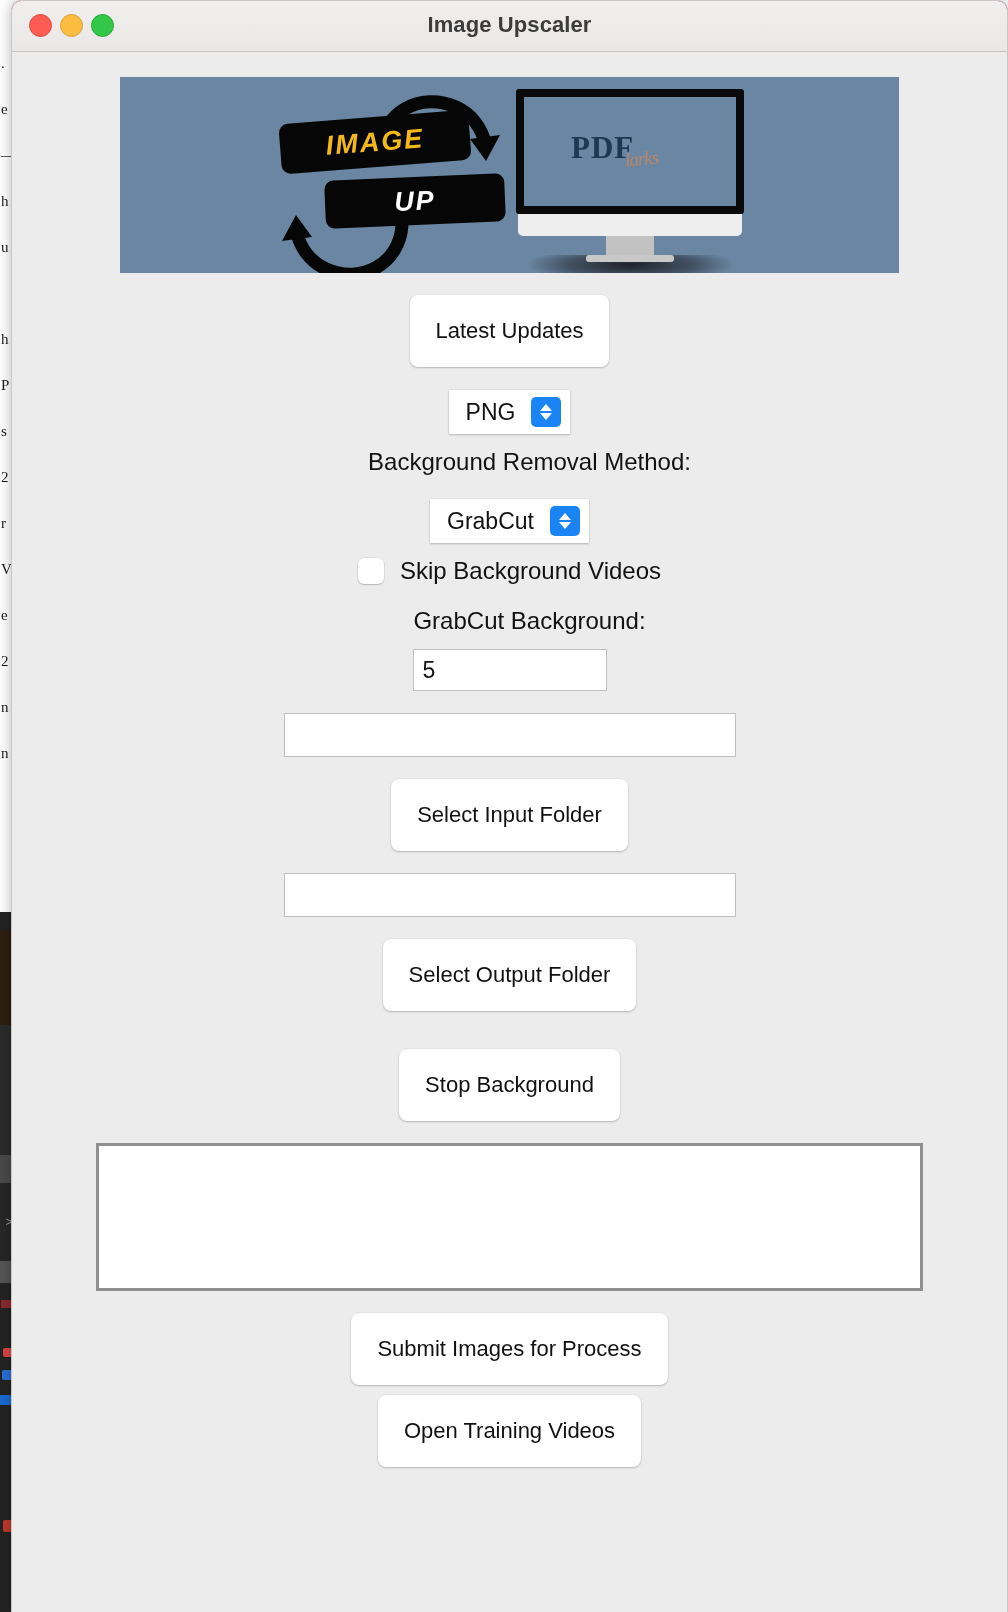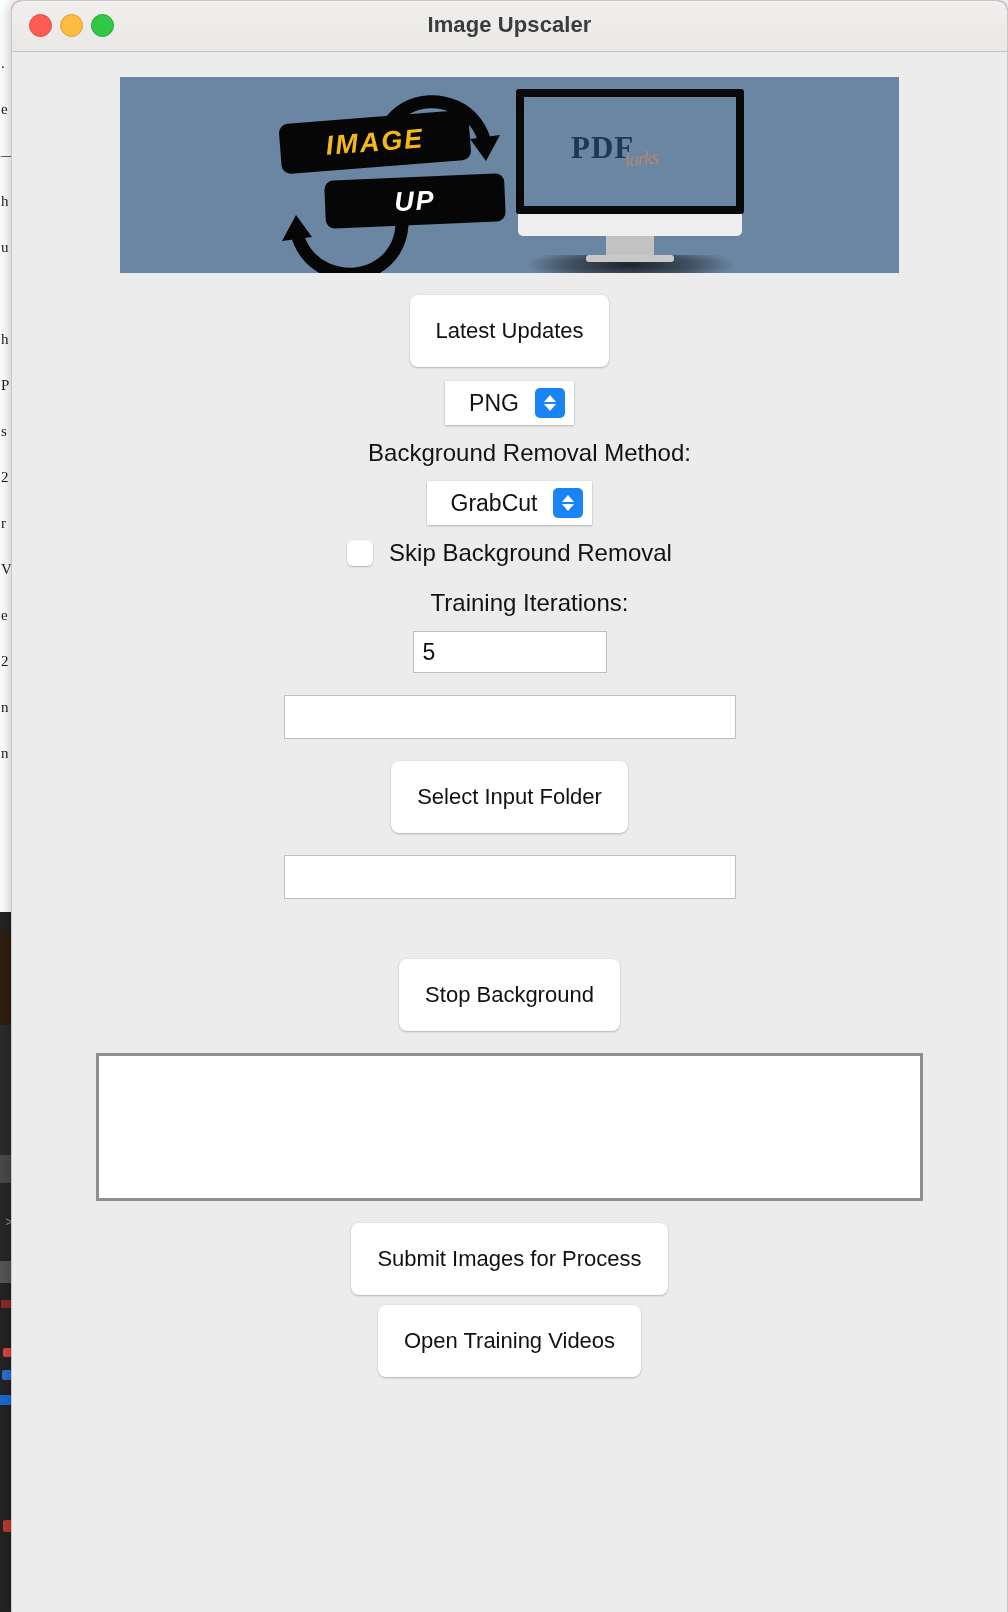--- a/index.html
+++ b/index.html
@@ -228,22 +228,23 @@
     white-space: nowrap;
   }
 
   .popup {
     position: relative;
     background: #ffffff;
     border-radius: 0;
     box-shadow: 0 1px 2px rgba(0,0,0,0.22), 0 0 0 0.5px rgba(0,0,0,0.05);
     display: flex;
     align-items: center;
-    padding: 7px 9px 7px 24px;
-    flex: none;
+    padding: 7px 9px 7px 17px;
+    flex: none;
+    margin-top: 9px;
   }
   .popup-label {
     font-size: 23px;
     color: #111111;
     white-space: nowrap;
   }
   .stepper {
     width: 30px; height: 30px;
     margin-left: 16px;
     background: #1a84f5;
@@ -418,45 +419,46 @@
         <span class="stepper">
           <span class="chev chev-up"></span>
           <span class="chev chev-down"></span>
         </span>
       </div>
 
       <div class="gap-14"></div>
 
       <div class="checkrow">
         <span class="checkbox"></span>
-        <span class="check-label">Skip Background Removal</span>
+        <span class="check-label">Skip Background Videos</span>
       </div>
 
       <div class="gap-22"></div>
 
-      <div class="section-label">Training Iterations:</div>
+      <div class="section-label">GrabCut Background:</div>
 
       <div class="gap-14"></div>
 
       <input class="field field-iter" type="text" value="5" style="">
 
       <div class="gap-22"></div>
 
       <input class="field field-path" type="text" value="" style="">
 
       <div class="gap-22"></div>
 
       <button class="btn">Select Input Folder</button>
 
       <div class="gap-22"></div>
 
       <input class="field field-path" type="text" value="" style="">
 
       <div class="gap-22"></div>
 
+      <button class="btn">Select Output Folder</button>
 
       <div class="gap-14"></div>
 
 
       <div class="gap-14"></div>
 
 
       <div class="gap-10"></div>
 
       <button class="btn">Stop Background</button>

